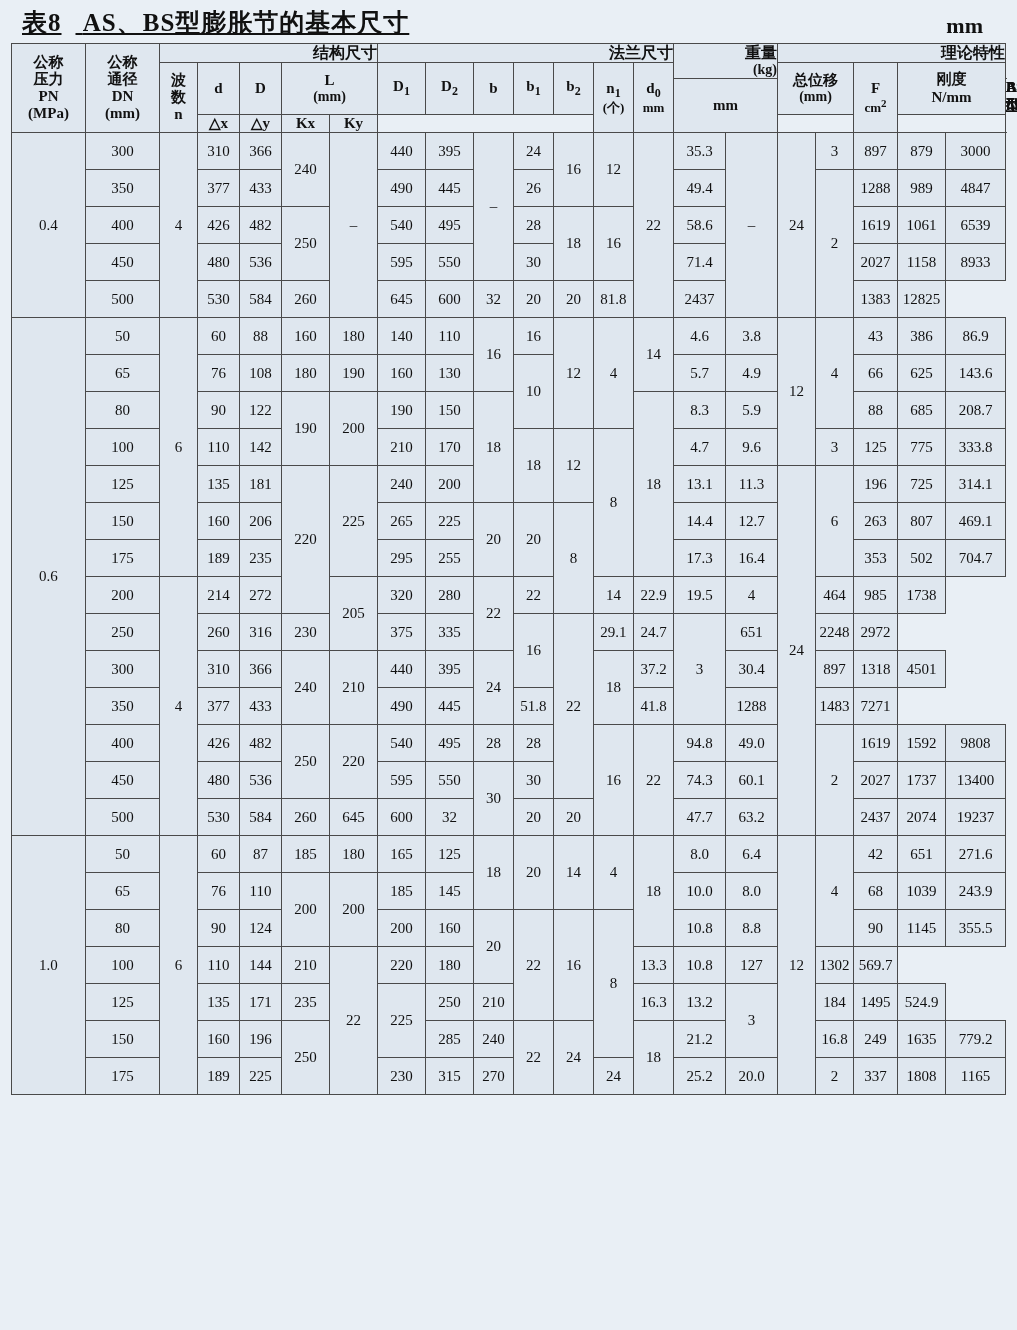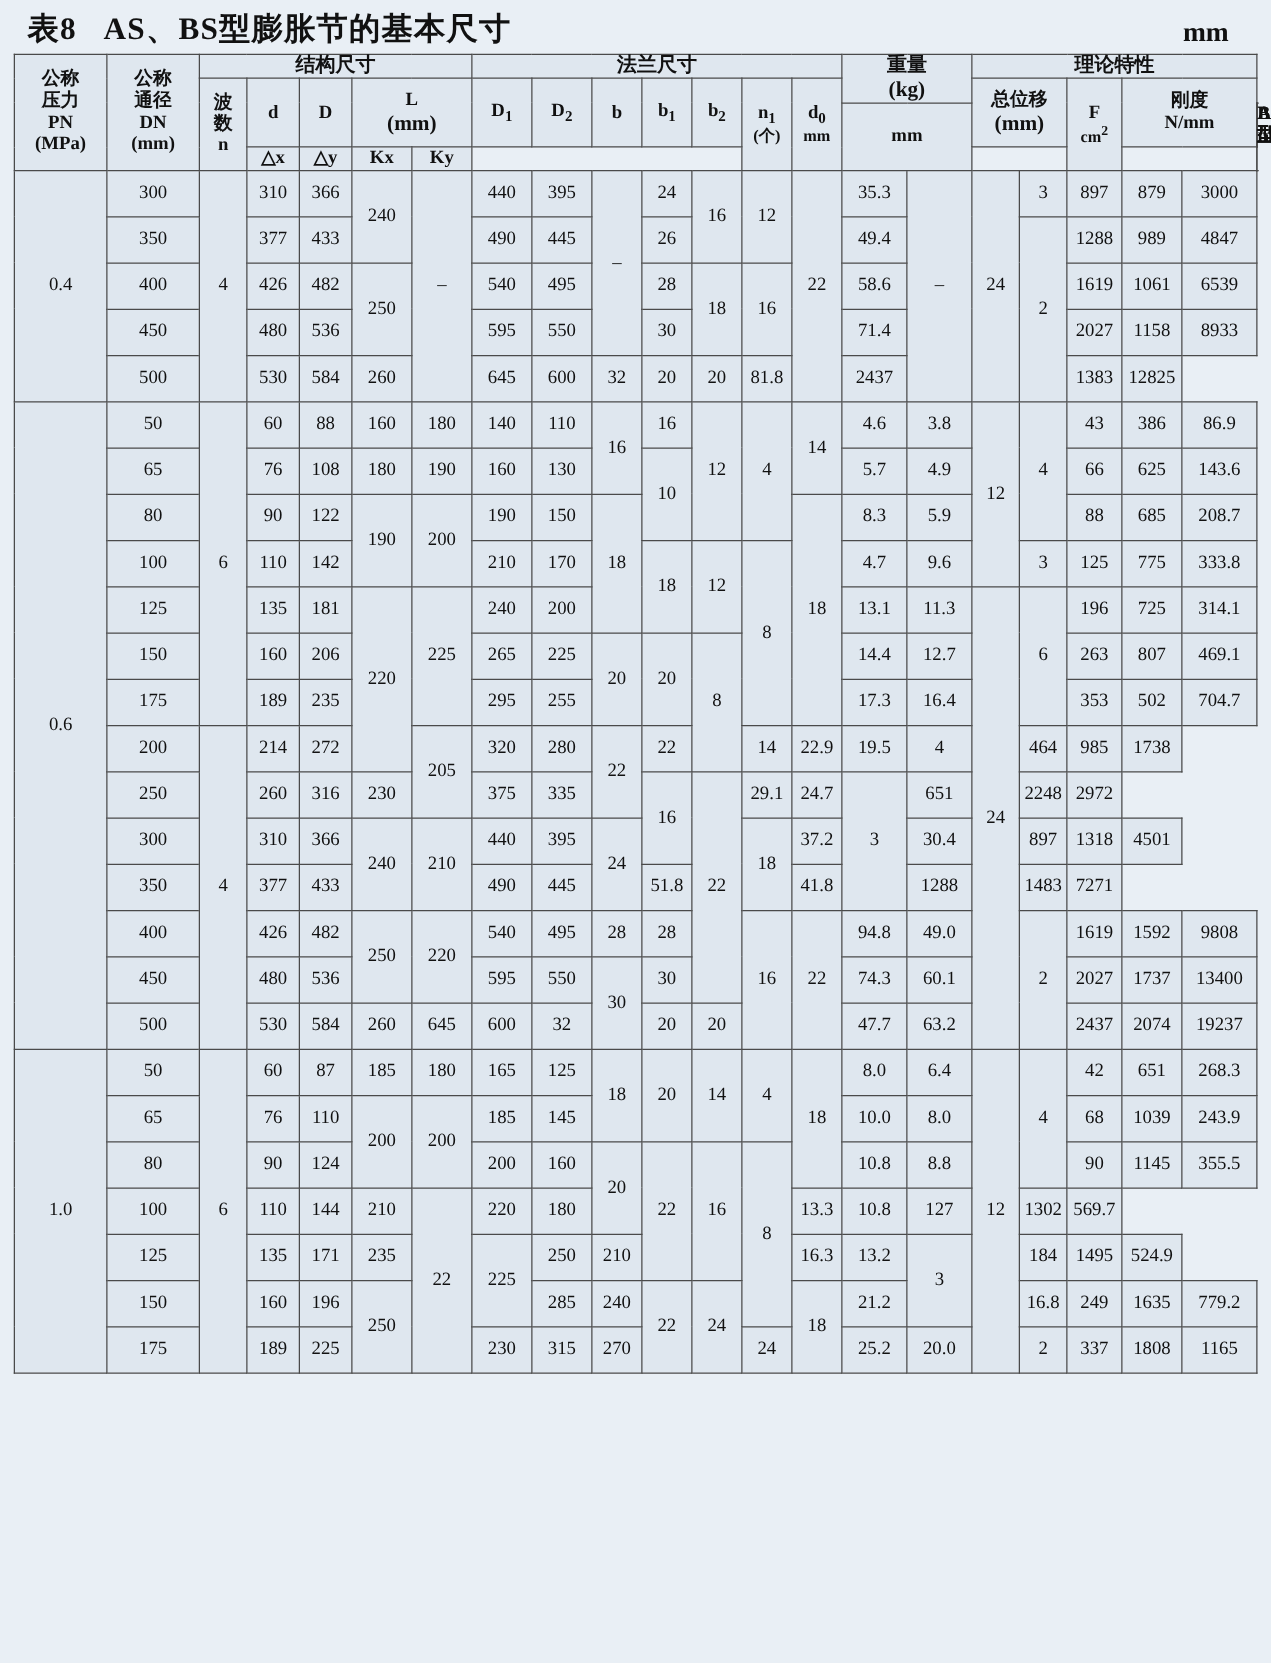--- a/index.html
+++ b/index.html
@@ -1,38 +1,38 @@
 <!DOCTYPE html>
 <html><head>
 <meta charset="utf-8">
 <style>
   html,body{margin:0;padding:0;background:#e8eef4;}
   body{width:1017px;height:1330px;font-family:"Liberation Serif",serif;color:#111;}
   .page{position:relative;width:1017px;height:1330px;background:#e9eff5;overflow:hidden;}
   .title-row{display:flex;align-items:flex-end;justify-content:space-between;padding:6px 16px 4px 22px;}
-  .title-left{font-size:25px;font-weight:bold;letter-spacing:1px;}
+  .title-left{font-size:25px;font-weight:bold;letter-spacing:1px;text-decoration:underline;}
   .title-left .t8{margin-right:14px;}
   .title-right{font-size:22px;font-weight:bold;padding-right:18px;}
   table.main{border-collapse:collapse;width:981px;margin:0 auto;table-layout:fixed;font-family:Liberation Serif, serif;}
   table.main th, table.main td{
     border:1px solid #4a4a4a;
     text-align:center;
     vertical-align:middle;
     font-size:15px;
     padding:0;
     background:#dfe7ef;
     line-height:1.15;
   }
   thead th{background:#c6dcec;font-size:15px;}
-  thead th.grp{font-size:16px;}
+  thead th.grp{font-size:16px;text-align:right;}
   .sub{font-size:12px;vertical-align:sub;}
   .sup{font-size:11px;vertical-align:super;}
   td{height:36px;}
   .hdr-small{font-size:13px;}
-  .unit{font-size:17px;}
+  .unit{font-size:14px;}
   .cell-pn{font-size:16px;}
   td.b-dash{font-size:16px;}
   
   col.c-pn{width:74px;}
   col.c-dn{width:74px;}
   col.c-n{width:38px;}
   col.c-d{width:42px;}
   col.c-D{width:42px;}
   col.c-las{width:48px;}
   col.c-lbs{width:48px;}
@@ -483,21 +483,21 @@
         <td rowspan="2">20</td>
         <td rowspan="2">14</td>
         <td rowspan="2">4</td>
         <td rowspan="3">18</td>
         <td>8.0</td>
         <td>6.4</td>
         <td rowspan="7">12</td>
         <td rowspan="3">4</td>
         <td>42</td>
         <td>651</td>
-        <td>268.3</td>
+        <td>271.6</td>
       </tr>
       <tr>
         <td>65</td>
         <td>76</td>
         <td>110</td>
         <td rowspan="2">200</td>
         <td rowspan="2">200</td>
         <td>185</td>
         <td>145</td>
         <td>10.0</td>

